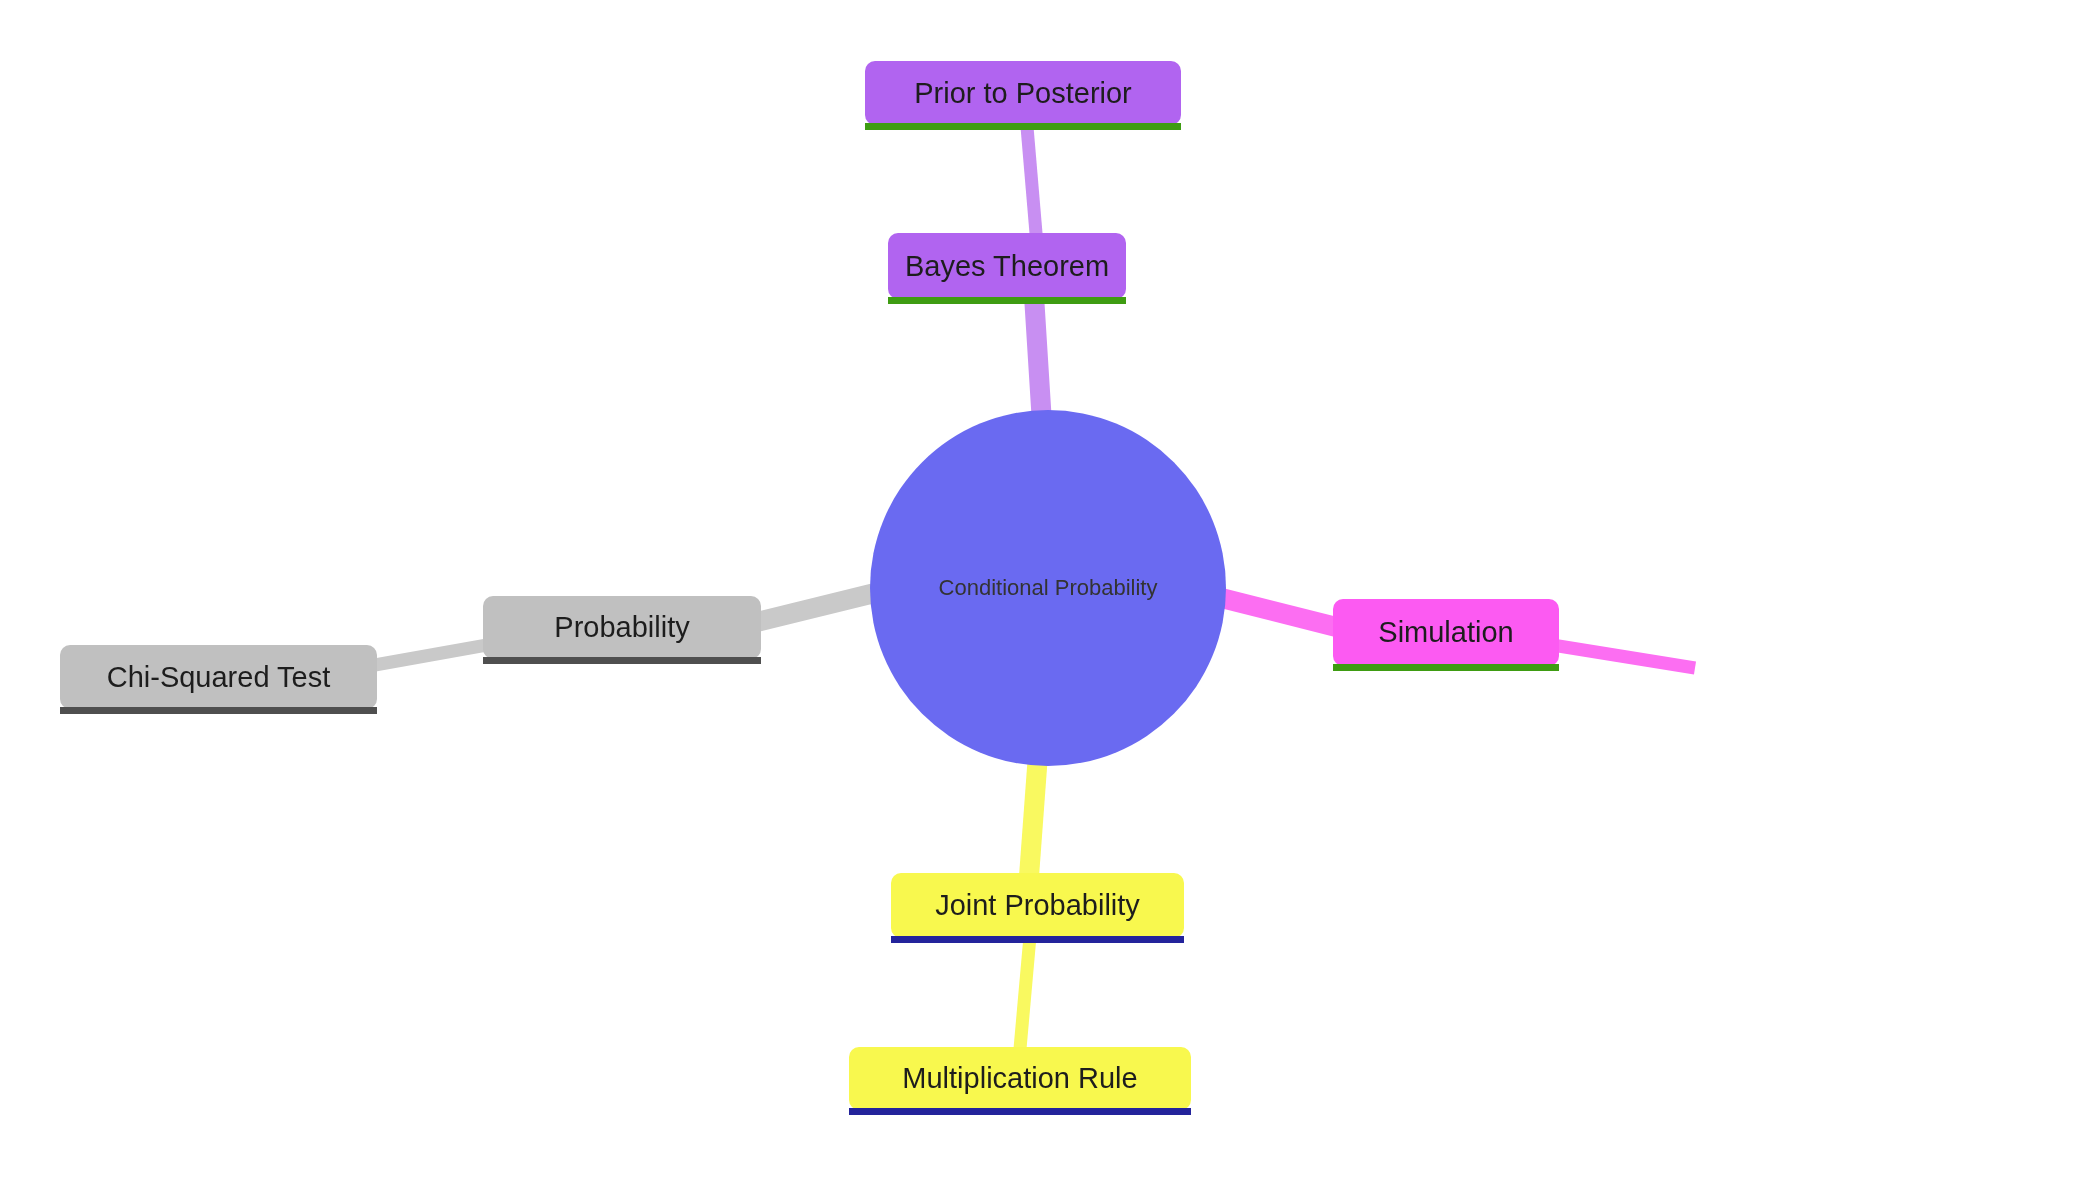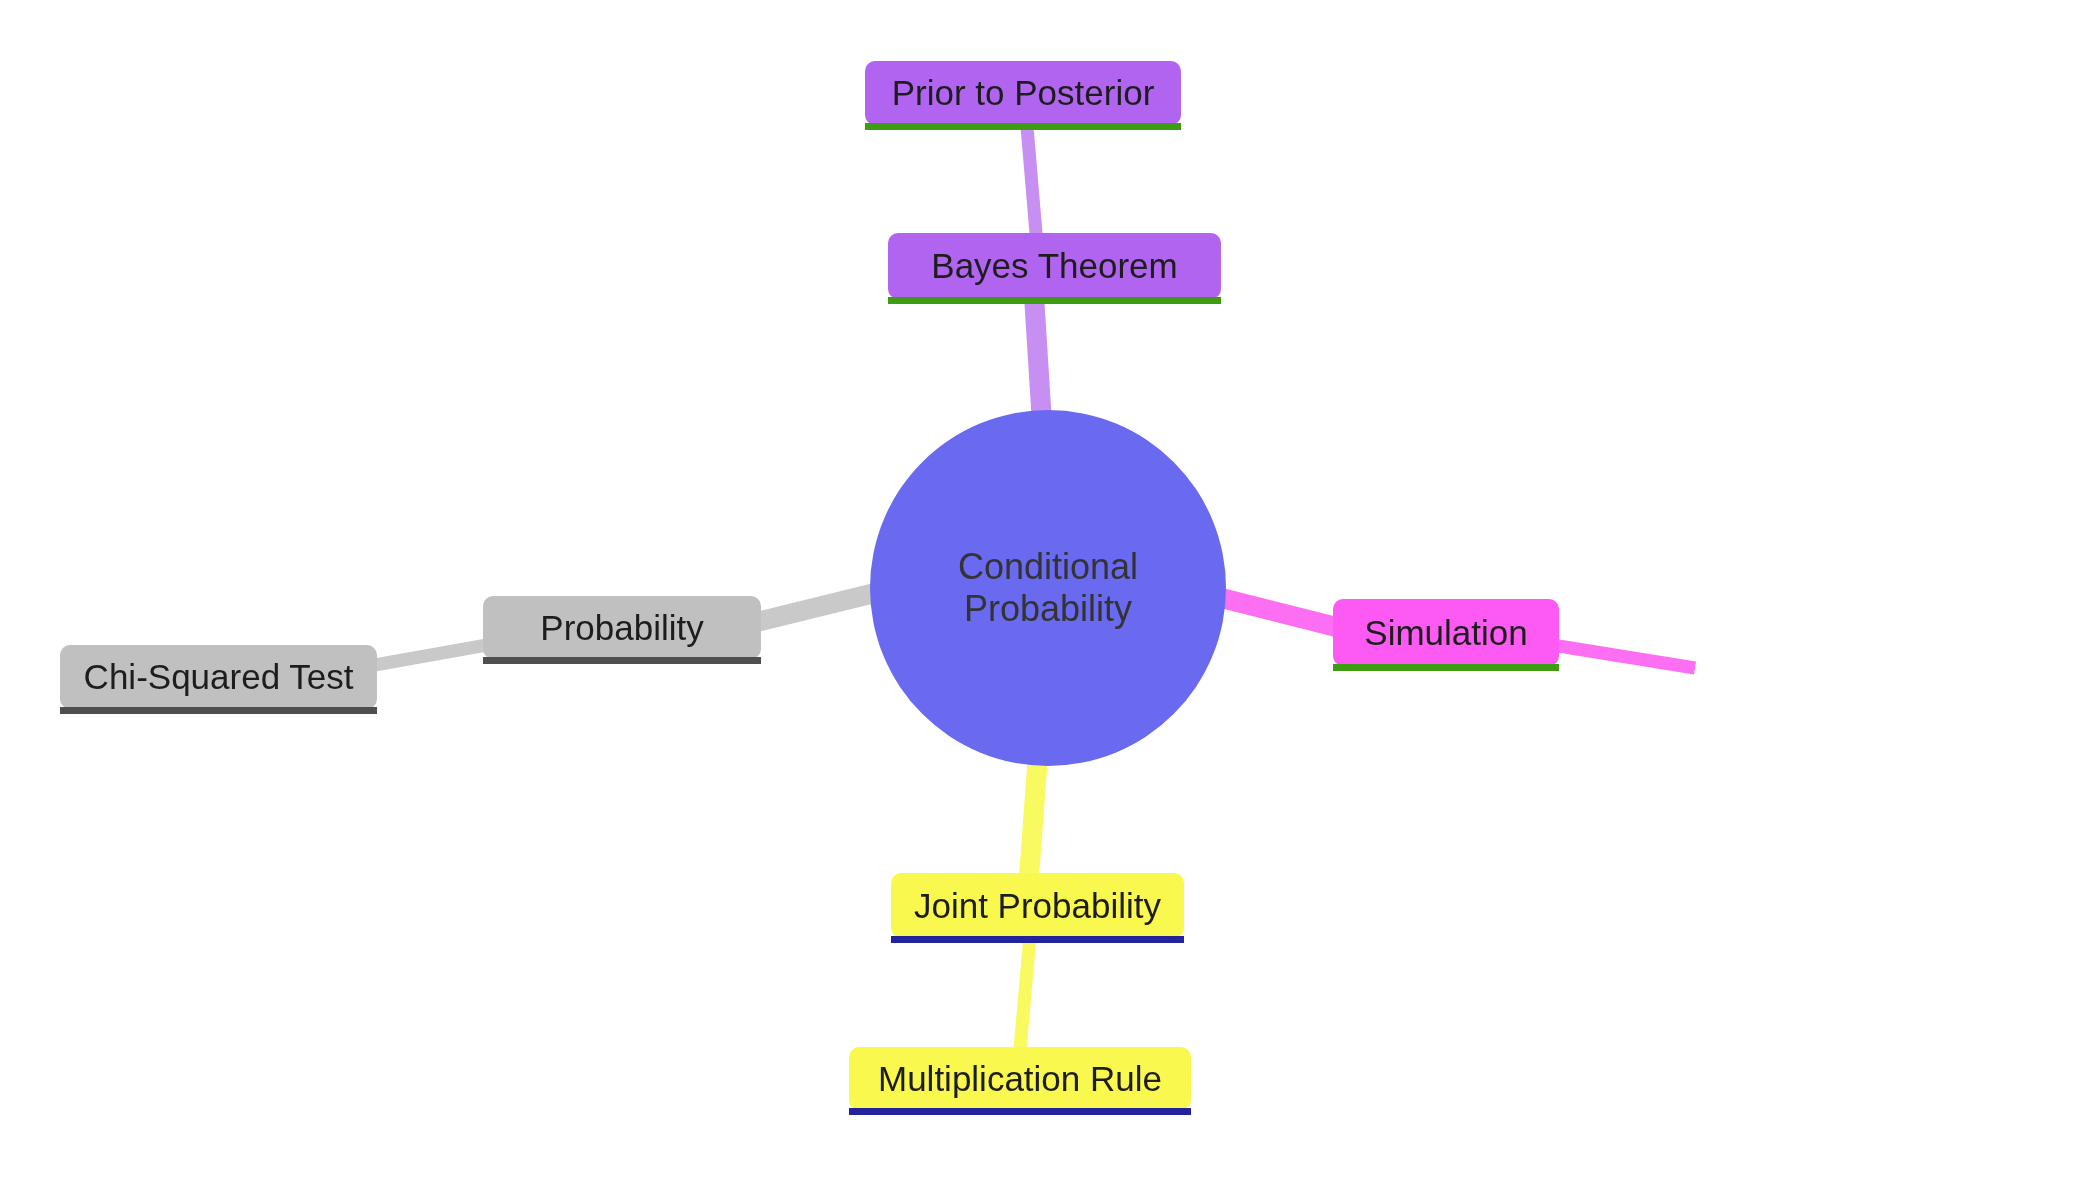--- a/index.html
+++ b/index.html
@@ -31,36 +31,36 @@
     position: absolute;
     display: flex;
     align-items: center;
     justify-content: center;
     box-sizing: border-box;
   }
   .root-circle {
     border-radius: 50%;
     background: var(--root-fill);
     color: var(--root-text);
-    font-size: 36px;
+    font-size: 22px;
     text-align: center;
   }
   .branch-box {
     flex-direction: column;
     justify-content: flex-end;
   }
   .box-fill {
     width: 100%;
     flex: 1;
     display: flex;
     align-items: center;
     justify-content: center;
     border-radius: 10px;
     color: var(--node-text);
-    font-size: 35px;
+    font-size: 29px;
     white-space: nowrap;
   }
   .purple  .box-fill { background: var(--purple-fill); }
   .gray    .box-fill { background: var(--gray-fill); }
   .magenta .box-fill { background: var(--magenta-fill); }
   .yellow  .box-fill { background: var(--yellow-fill); }
 
   .underline {
     width: 100%;
     height: 7px;
@@ -88,21 +88,21 @@
 
   <div class="node root-circle" style="left:870px; top:410px; width:356px; height:356px;">
     <span>Conditional Probability</span>
   </div>
 
   <div class="node branch-box purple" style="left:865px; top:61px; width:316px; height:69px;">
     <div class="box-fill">Prior to Posterior</div>
     <div class="underline green"></div>
   </div>
 
-  <div class="node branch-box purple" style="left:888px; top:233px; width:333px; height:71px;border-radius:11px;">
+  <div class="node branch-box purple" style="left:888px; top:233px; width:238px; height:71px;border-radius:11px;">
     <div class="box-fill">Bayes Theorem</div>
     <div class="underline green"></div>
   </div>
 
   <div class="node branch-box gray" style="left:483px; top:596px; width:278px; height:68px;">
     <div class="box-fill">Probability</div>
     <div class="underline dark"></div>
   </div>
 
   <div class="node branch-box gray" style="left:60px; top:645px; width:317px; height:69px;">

